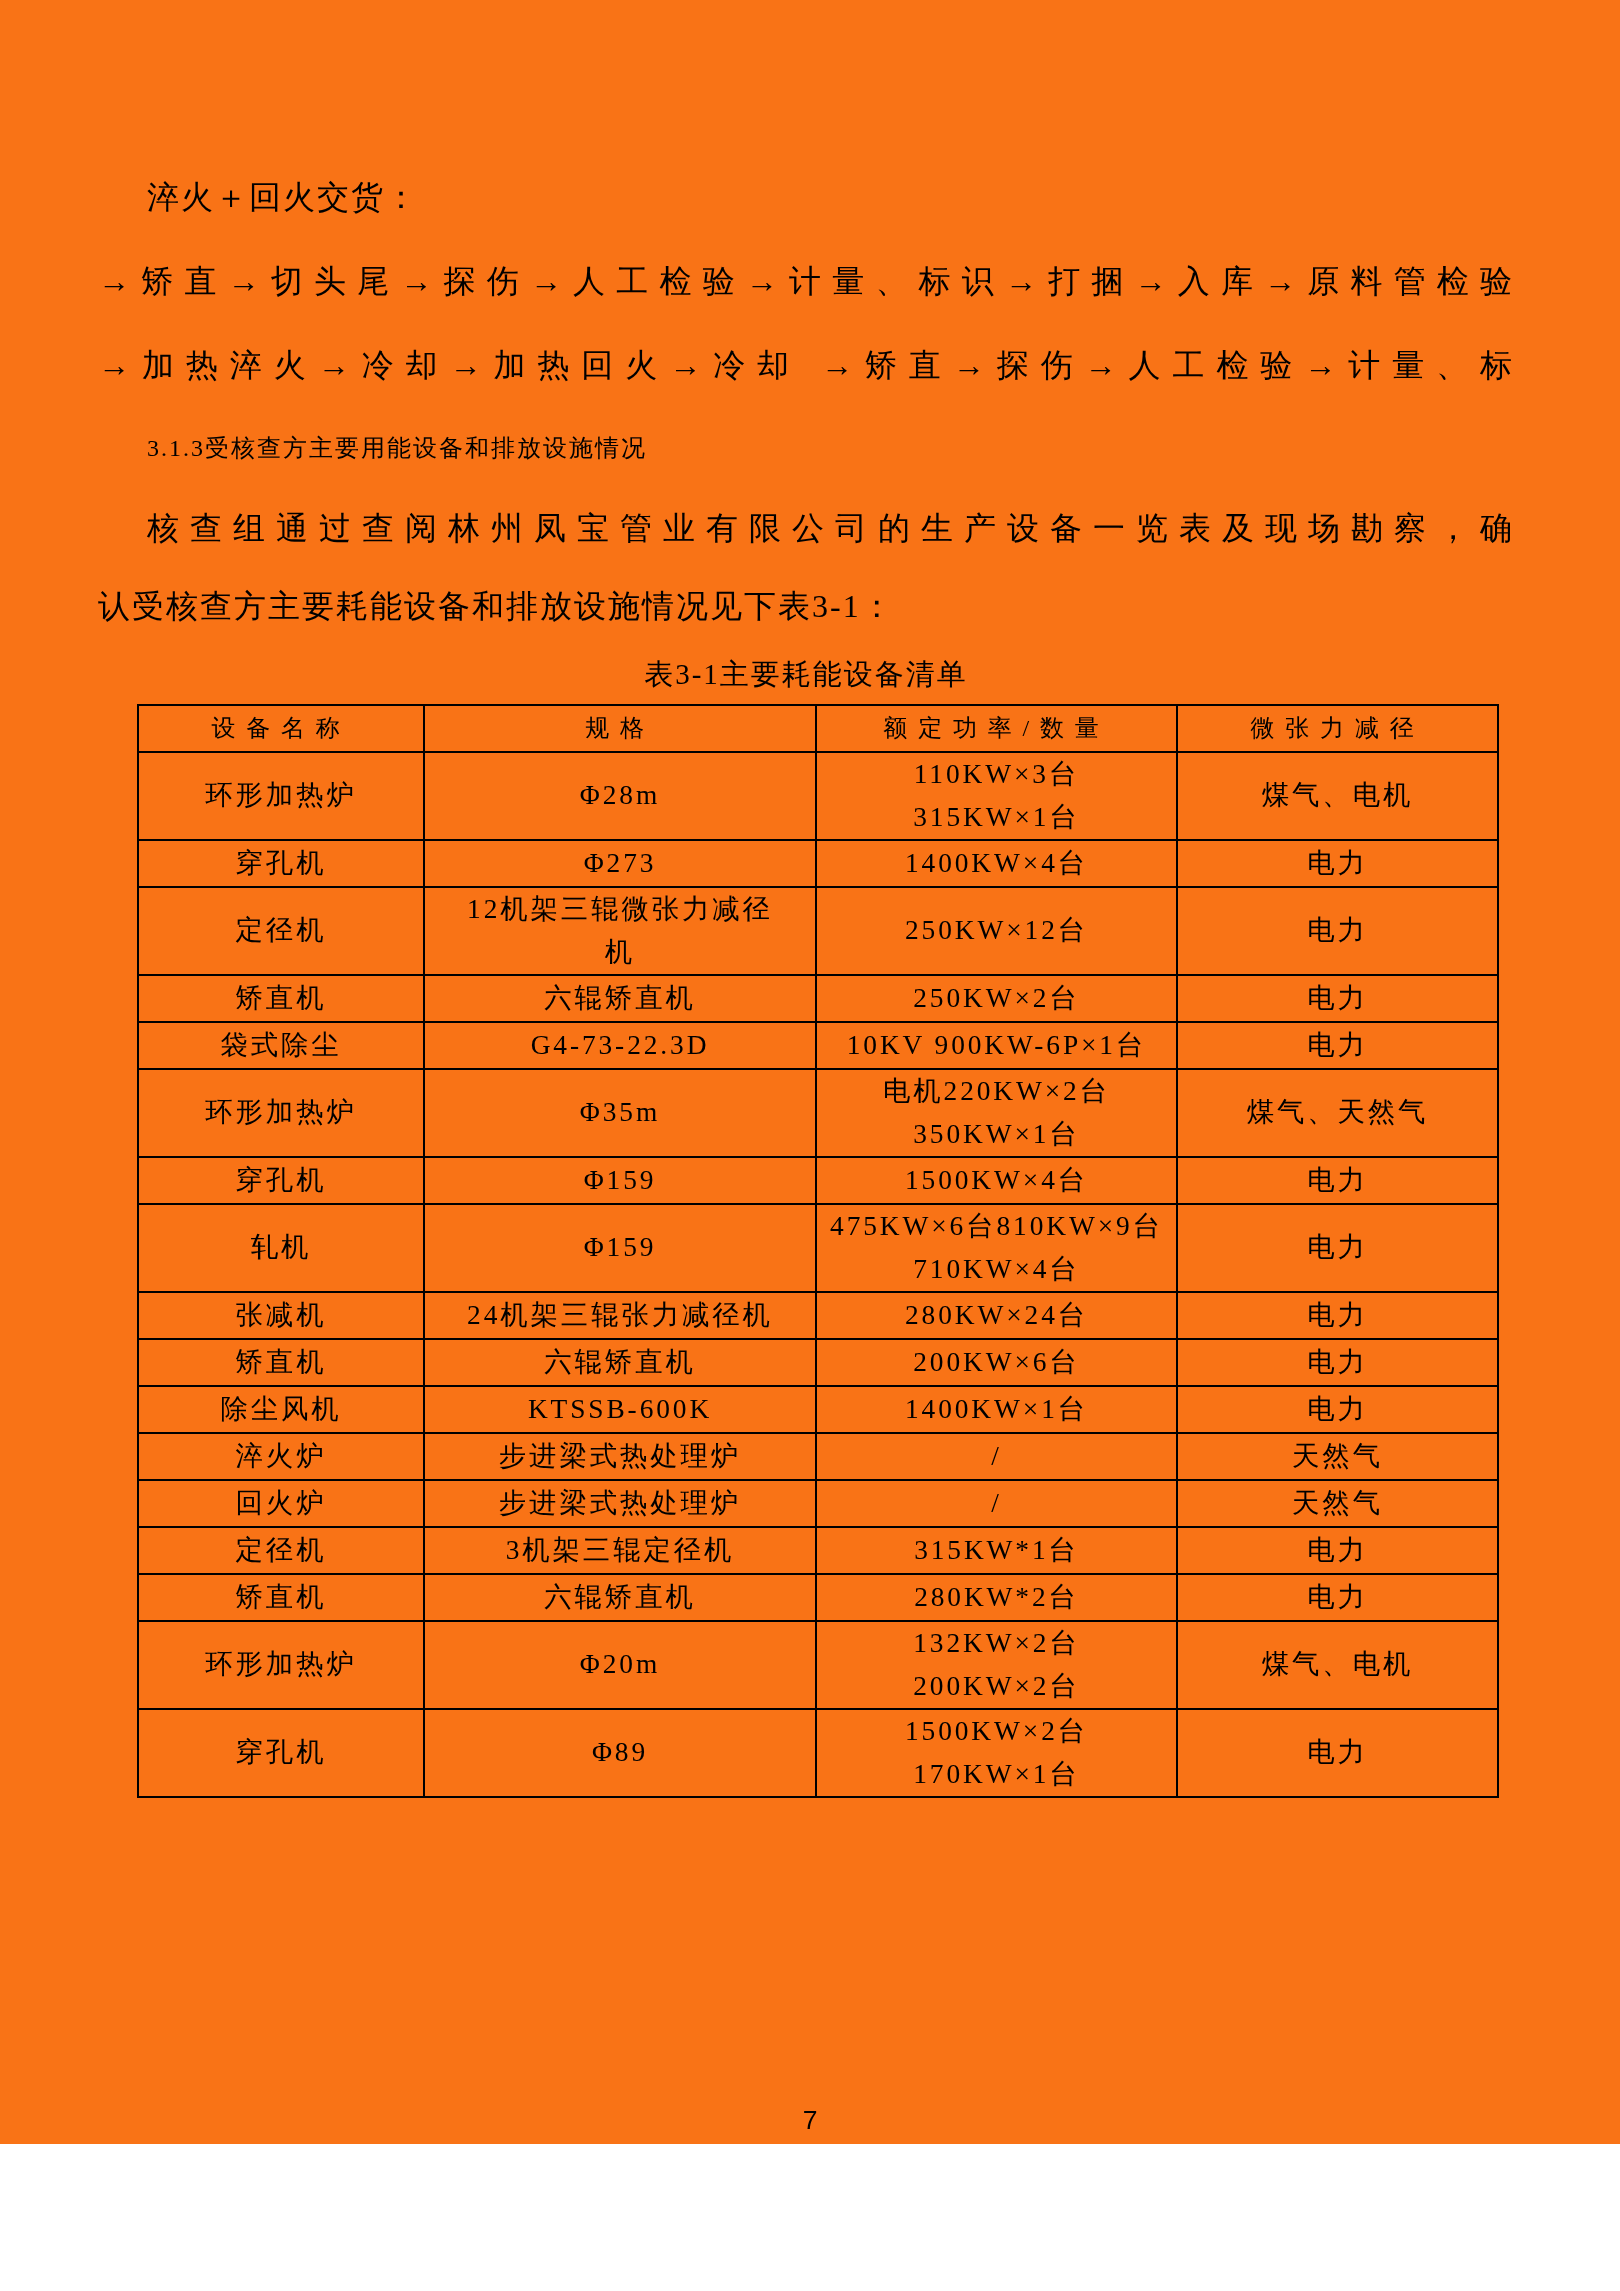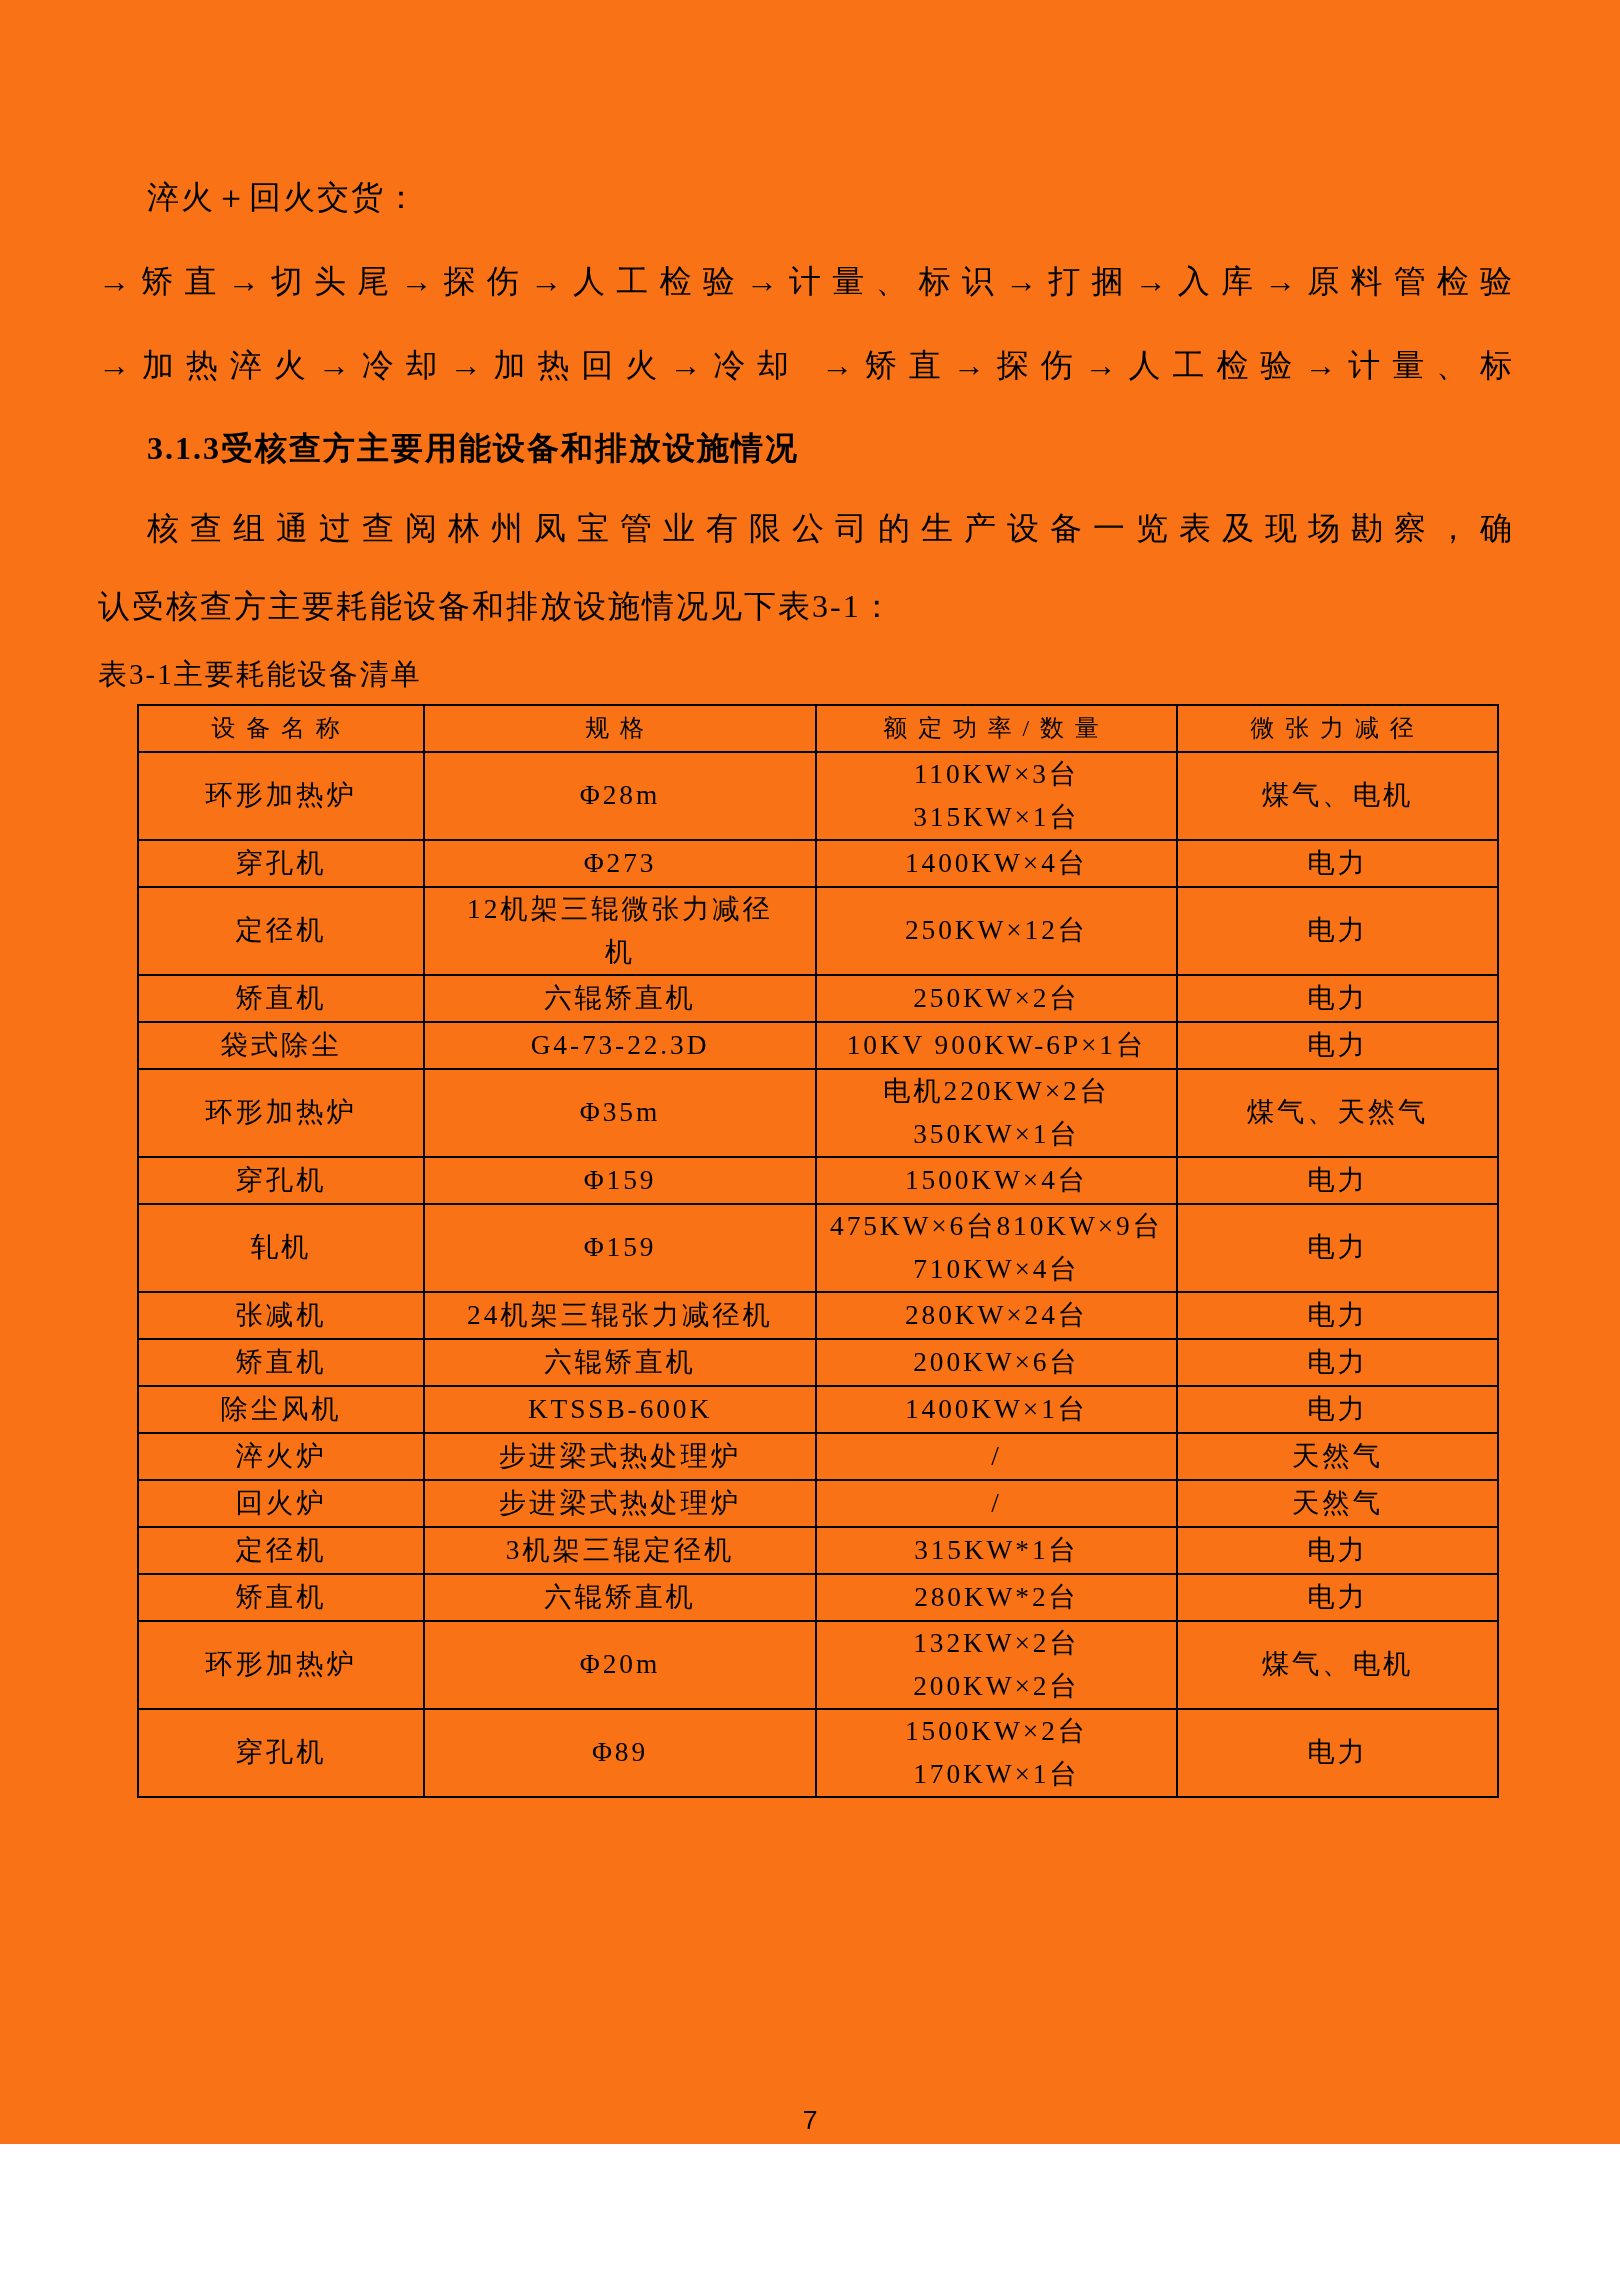--- a/index.html
+++ b/index.html
@@ -24,38 +24,38 @@
     line-height: 84px;
     font-size: 32px;
     white-space: nowrap;
     letter-spacing: 2px;
   }
   .indent { text-indent: 49px; }
   .stretch { text-align-last: justify; text-justify: inter-character; }
   .section-heading {
     height: 82px;
     line-height: 82px;
-    font-size: 32px;
-    font-weight: bold;
+    font-size: 24px;
+    font-weight: normal;
     text-indent: 49px;
     letter-spacing: 2px;
     white-space: nowrap;
   }
   .body-line {
     height: 78px;
     line-height: 78px;
     font-size: 32px;
     letter-spacing: 2px;
     white-space: nowrap;
   }
   .table-caption {
     margin-top: 5.9px;
     height: 47px;
     line-height: 47px;
-    text-align: left;
+    text-align: center;
     font-size: 29px;
     letter-spacing: 2px;
   }
   table.equip {
     border-collapse: collapse;
     table-layout: fixed;
     width: 1360px;
     margin-left: 39px;
     margin-top: 5.9px;
   }

